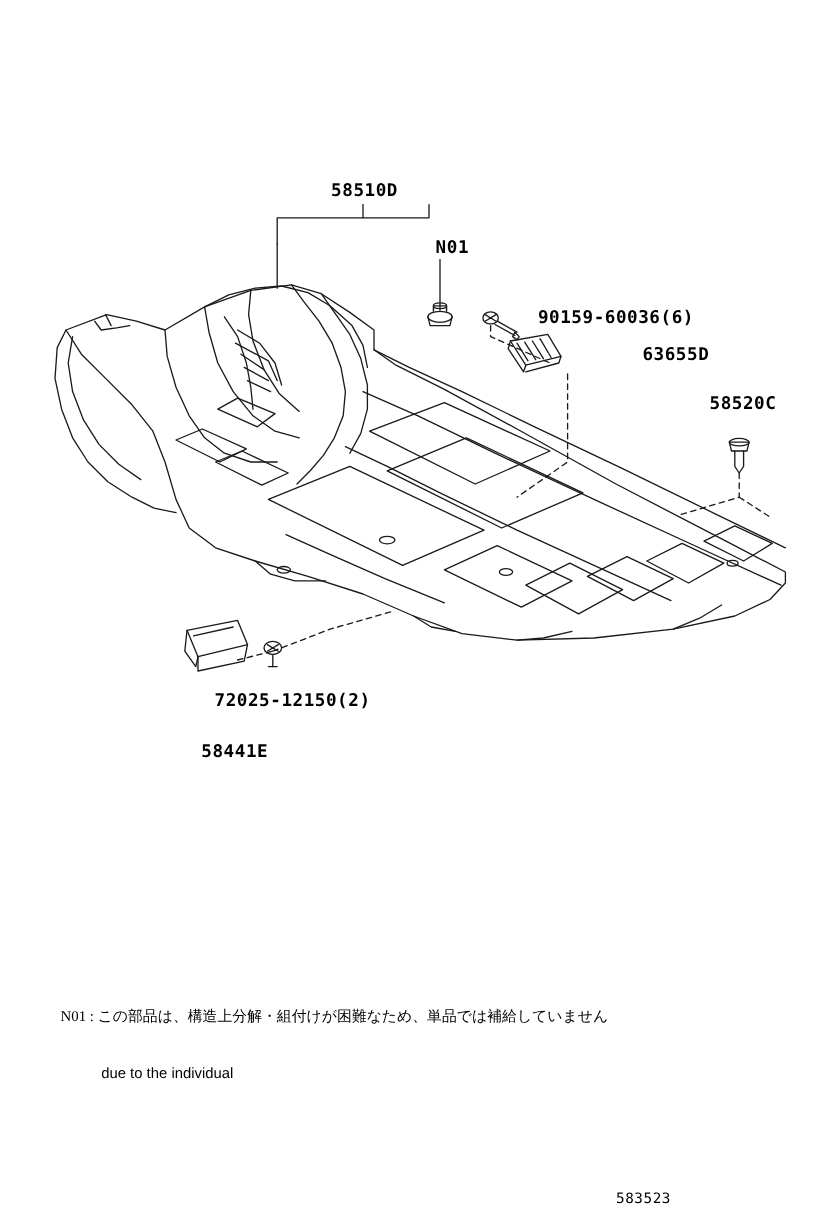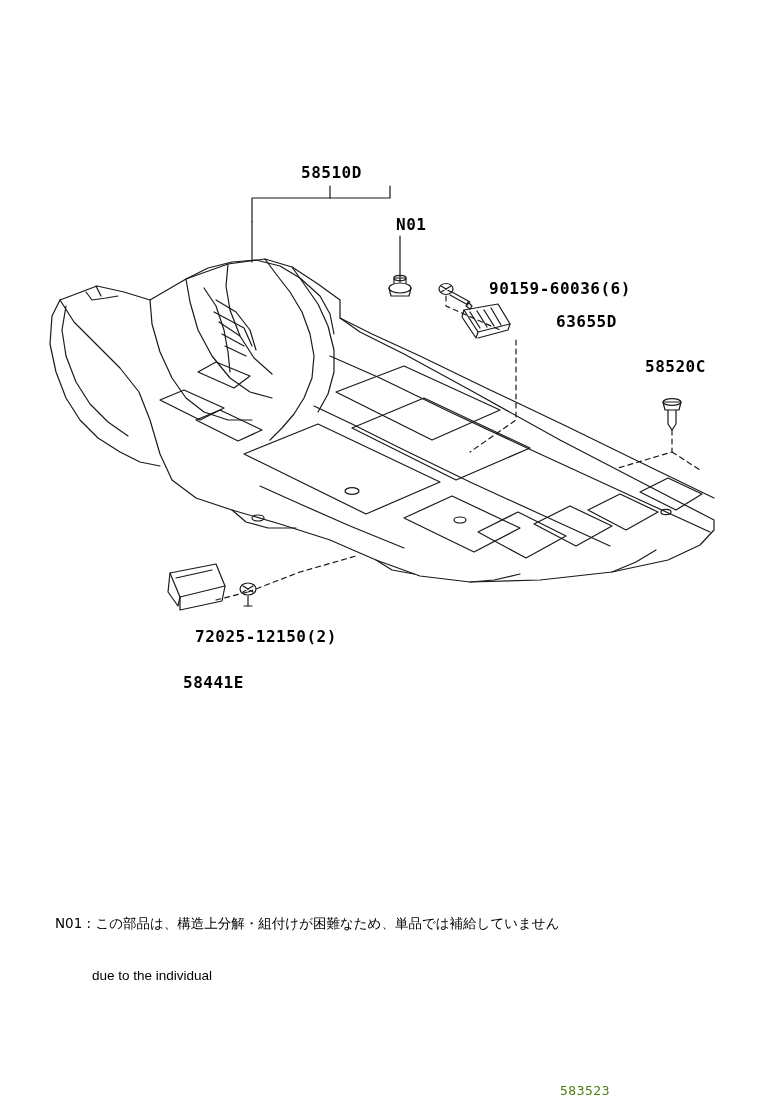--- a/index.html
+++ b/index.html
@@ -49,21 +49,21 @@
     font-family: "Liberation Sans", sans-serif;
     font-size: 13.5px;
   }
   .footer-code {
     position: absolute;
     right: 18px;
     bottom: 14px;
     font-family: "DejaVu Sans Mono", monospace;
     font-size: 13px;
     letter-spacing: 0.5px;
-    color: #4d7c0f;
+    color: #000000;
   }
 </style>
 </head>
 <body>
 
 <div id="diagram-root">
 
   <svg class="art" viewBox="0 0 760 1112">
     <g fill="none" stroke="#1a1a1a" stroke-width="1.2" stroke-linejoin="round" stroke-linecap="round">
 
@@ -195,23 +195,23 @@
         <path d="M225 586 L222 601 L180 610 L180 597"></path>
         <path d="M176 578 L212 570"></path>
       </g>
 
     </g>
   </svg>
 
   <div class="lbl" style="left:301px; top:163px;">58510D</div>
   <div class="lbl" style="left:396px; top:215px;">N01</div>
   <div class="lbl" style="left:489px; top:279px;">90159-60036(6)</div>
-  <div class="lbl" style="left:556px; top:312px;">63655D</div>
+  <div class="lbl" style="left:584px; top:312px;">63655D</div>
   <div class="lbl" style="left:645px; top:357px;">58520C</div>
   <div class="lbl" style="left:195px; top:627px;">72025-12150(2)</div>
   <div class="lbl" style="left:183px; top:673px;text-align:right;">58441E</div>
 
-  <div class="note-line note-jp" style="left:55px; top:915px;">N01 : この部品は、構造上分解・組付けが困難なため、単品では補給していません</div>
+  <div class="note-line note-jp" style="left:55px; top:915px;font-family:Liberation Serif, serif;">N01 : この部品は、構造上分解・組付けが困難なため、単品では補給していません</div>
   <div class="note-line note-en" style="left:92px; top:968px;">due to the individual</div>
 
   <div class="footer-code">583523</div>
 
 </div>
 
 </body></html>

